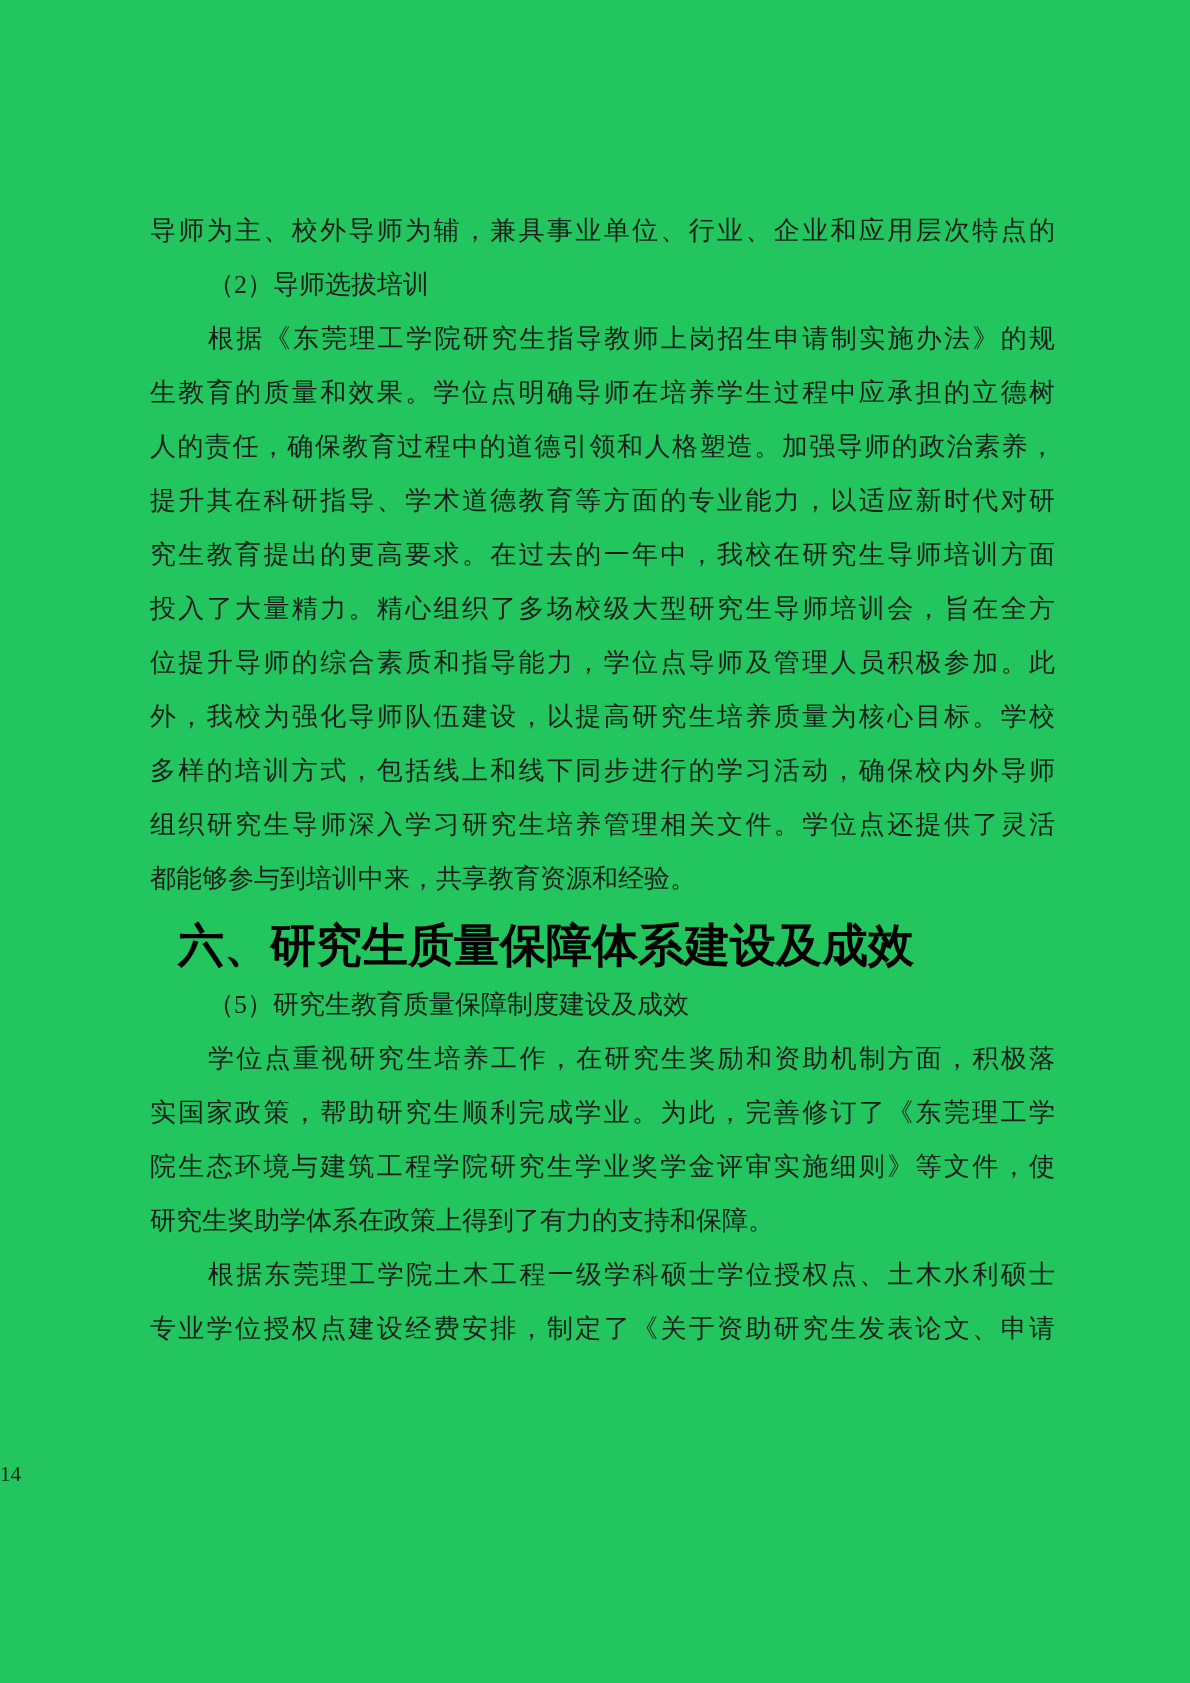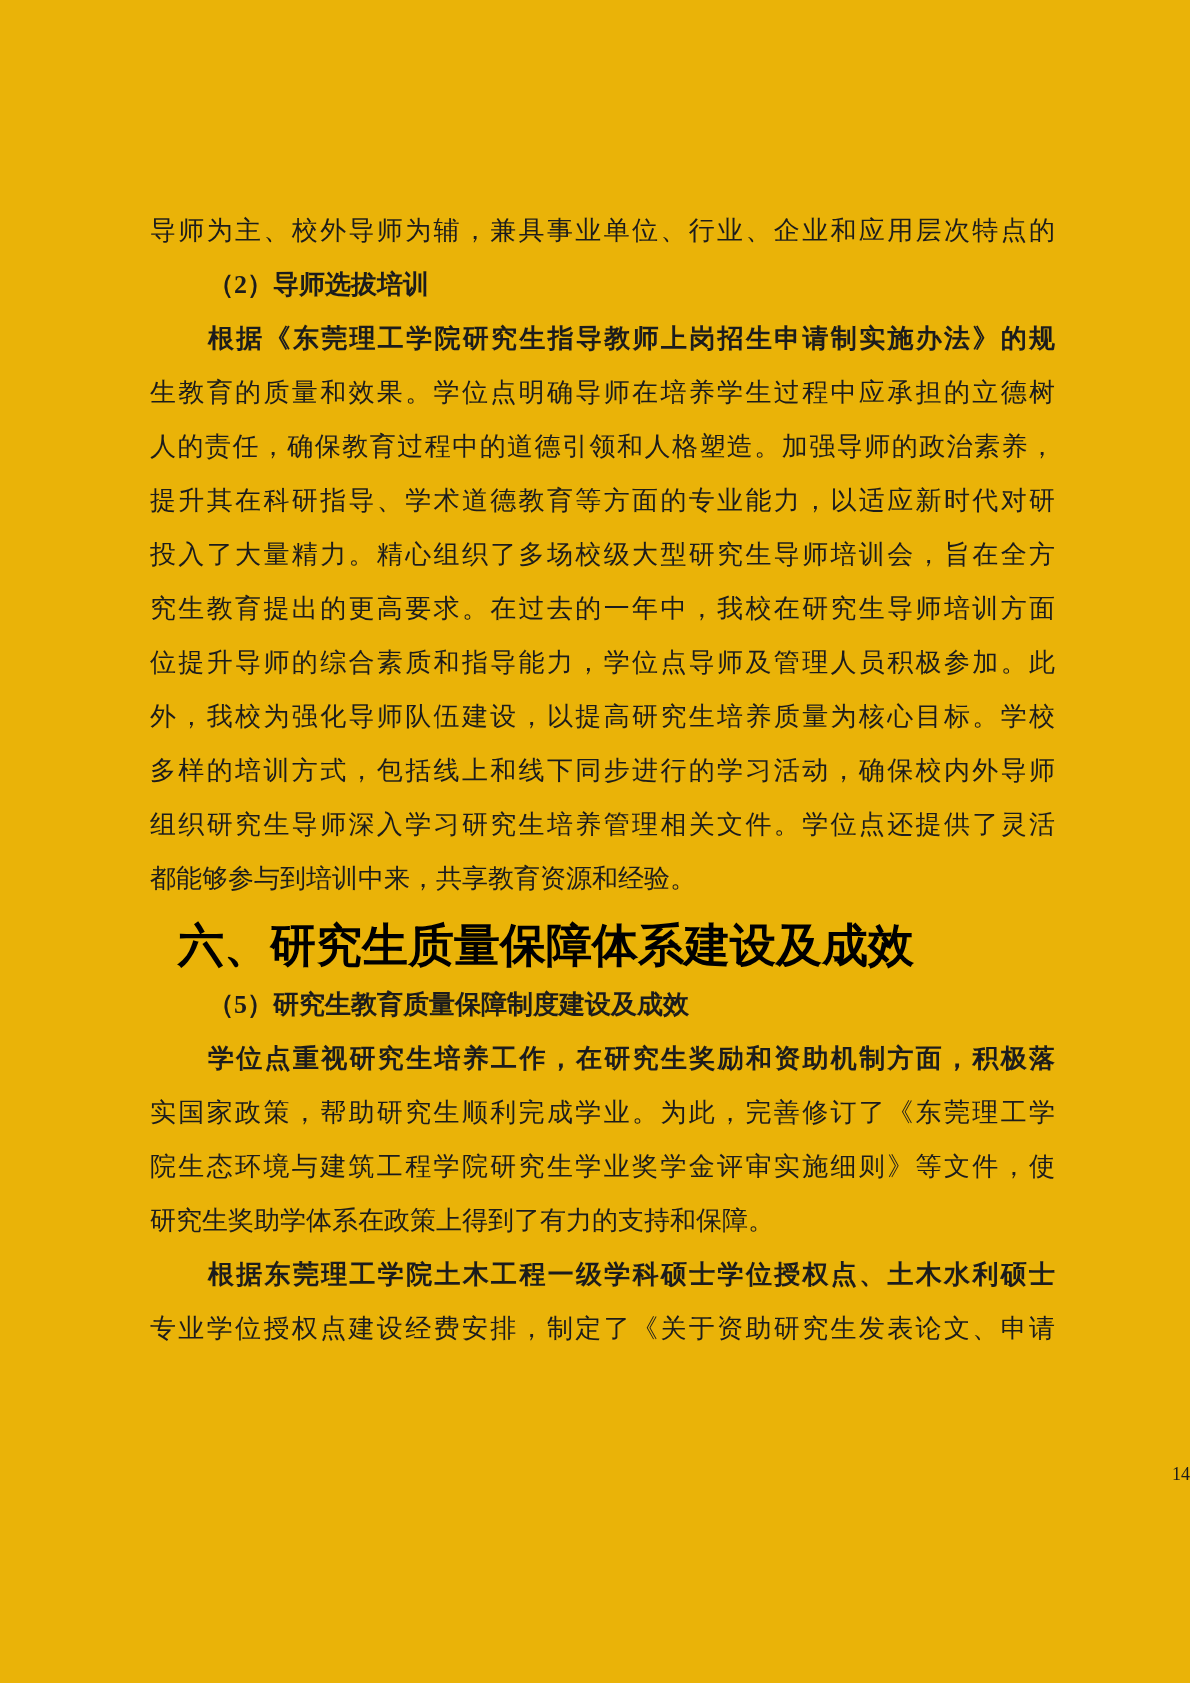--- a/index.html
+++ b/index.html
@@ -4,21 +4,21 @@
 <style>
   html, body {
     margin: 0;
     padding: 0;
     background: #ffffff;
   }
   .page {
     position: relative;
     width: 1190px;
     height: 1683px;
-    background: #eab308;
+    background: #22c55e;
     overflow: hidden;
     font-family: "Liberation Serif", "DejaVu Serif", serif;
     color: #1c1c1c;
   }
   .content {
     position: absolute;
     left: 150px;
     top: 204px;
     width: 905px;
   }
@@ -28,56 +28,55 @@
     white-space: nowrap;
     text-align: left;
   }
   .ln.j {
     text-align: justify;
     text-align-last: justify;
     text-justify: inter-character;
   }
   .ln.ind {
     text-indent: 58px;
-    font-weight: bold;
   }
   .heading {
     margin: 6px 0 0 0;
     font-family: "Liberation Sans", "DejaVu Sans", sans-serif;
     font-weight: bold;
     font-size: 46px;
     line-height: 66px;
     color: #000000;
     text-indent: 28px;
     white-space: nowrap;
   }
   .footer {
     position: absolute;
     top: 1460px;
     left: 0;
     width: 100%;
-    text-align: right;
-    font-size: 18px;
+    text-align: left;
+    font-size: 21px;
     line-height: 28px;
     color: #1c1c1c;
   }
 </style>
 </head>
 <body>
 
 <div class="page">
   <div class="content">
     <div class="ln j">导师为主、校外导师为辅，兼具事业单位、行业、企业和应用层次特点的</div>
     <div class="ln ind">（2）导师选拔培训</div>
     <div class="ln ind j">根据《东莞理工学院研究生指导教师上岗招生申请制实施办法》的规</div>
     <div class="ln j">生教育的质量和效果。学位点明确导师在培养学生过程中应承担的立德树</div>
     <div class="ln j">人的责任，确保教育过程中的道德引领和人格塑造。加强导师的政治素养，</div>
     <div class="ln j">提升其在科研指导、学术道德教育等方面的专业能力，以适应新时代对研</div>
+    <div class="ln j">究生教育提出的更高要求。在过去的一年中，我校在研究生导师培训方面</div>
     <div class="ln j">投入了大量精力。精心组织了多场校级大型研究生导师培训会，旨在全方</div>
-    <div class="ln j">究生教育提出的更高要求。在过去的一年中，我校在研究生导师培训方面</div>
     <div class="ln j">位提升导师的综合素质和指导能力，学位点导师及管理人员积极参加。此</div>
     <div class="ln j">外，我校为强化导师队伍建设，以提高研究生培养质量为核心目标。学校</div>
     <div class="ln j">多样的培训方式，包括线上和线下同步进行的学习活动，确保校内外导师</div>
     <div class="ln j">组织研究生导师深入学习研究生培养管理相关文件。学位点还提供了灵活</div>
     <div class="ln">都能够参与到培训中来，共享教育资源和经验。</div>
 
     <h2 class="heading">六、研究生质量保障体系建设及成效</h2>
 
     <div class="ln ind">（5）研究生教育质量保障制度建设及成效</div>
     <div class="ln ind j">学位点重视研究生培养工作，在研究生奖励和资助机制方面，积极落</div>

